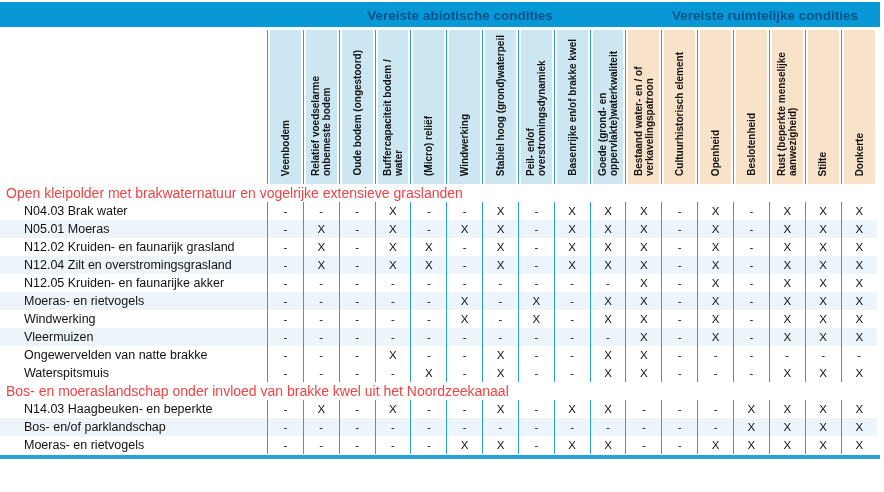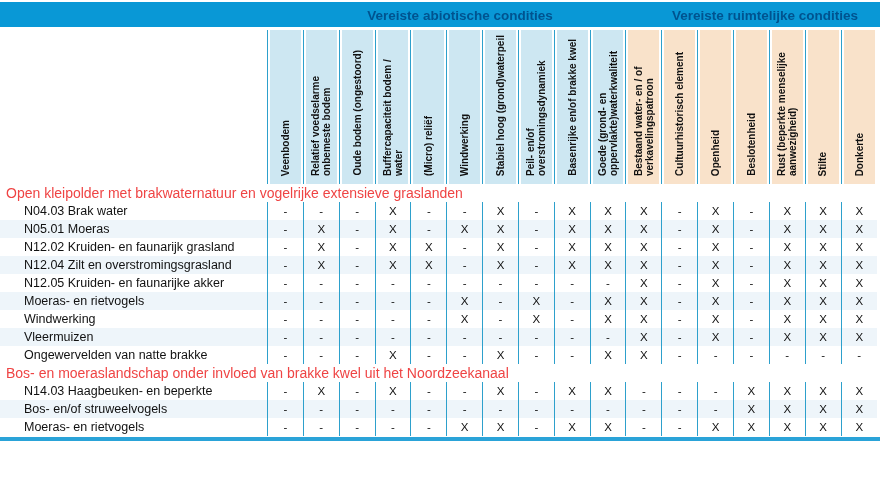--- a/index.html
+++ b/index.html
@@ -295,20 +295,40 @@
           <td class="cell">-</td>
           <td class="cell">X</td>
           <td class="cell">X</td>
           <td class="cell">-</td>
           <td class="cell">-</td>
           <td class="cell">-</td>
           <td class="cell">-</td>
           <td class="cell">-</td>
           <td class="cell">-</td>
         </tr>
+        <tr class="datarow">
+      <td class="rowlabel">Waterspitsmuis</td>
+    <td class="cell">-</td>
+          <td class="cell">-</td>
+          <td class="cell">-</td>
+          <td class="cell">-</td>
+          <td class="cell">X</td>
+          <td class="cell">-</td>
+          <td class="cell">X</td>
+          <td class="cell">-</td>
+          <td class="cell">-</td>
+          <td class="cell">X</td>
+          <td class="cell">X</td>
+          <td class="cell">-</td>
+          <td class="cell">-</td>
+          <td class="cell">-</td>
+          <td class="cell">X</td>
+          <td class="cell">X</td>
+          <td class="cell">X</td>
+        </tr>
         <tr class="sectionrow">
       <td class="section" colspan="18">Bos- en moeraslandschap onder invloed van brakke kwel uit het Noordzeekanaal</td>
     </tr>
         <tr class="datarow">
       <td class="rowlabel">N14.03 Haagbeuken- en beperkte</td>
     <td class="cell">-</td>
           <td class="cell">X</td>
           <td class="cell">-</td>
           <td class="cell">X</td>
           <td class="cell">-</td>
@@ -319,21 +339,21 @@
           <td class="cell">X</td>
           <td class="cell">-</td>
           <td class="cell">-</td>
           <td class="cell">-</td>
           <td class="cell">X</td>
           <td class="cell">X</td>
           <td class="cell">X</td>
           <td class="cell">X</td>
         </tr>
         <tr class="datarow alt">
-      <td class="rowlabel">Bos- en/of struweelvogels</td>
+      <td class="rowlabel">Bos- en/of parklandschap</td>
     <td class="cell">-</td>
           <td class="cell">-</td>
           <td class="cell">-</td>
           <td class="cell">-</td>
           <td class="cell">-</td>
           <td class="cell">-</td>
           <td class="cell">-</td>
           <td class="cell">-</td>
           <td class="cell">-</td>
           <td class="cell">-</td>

